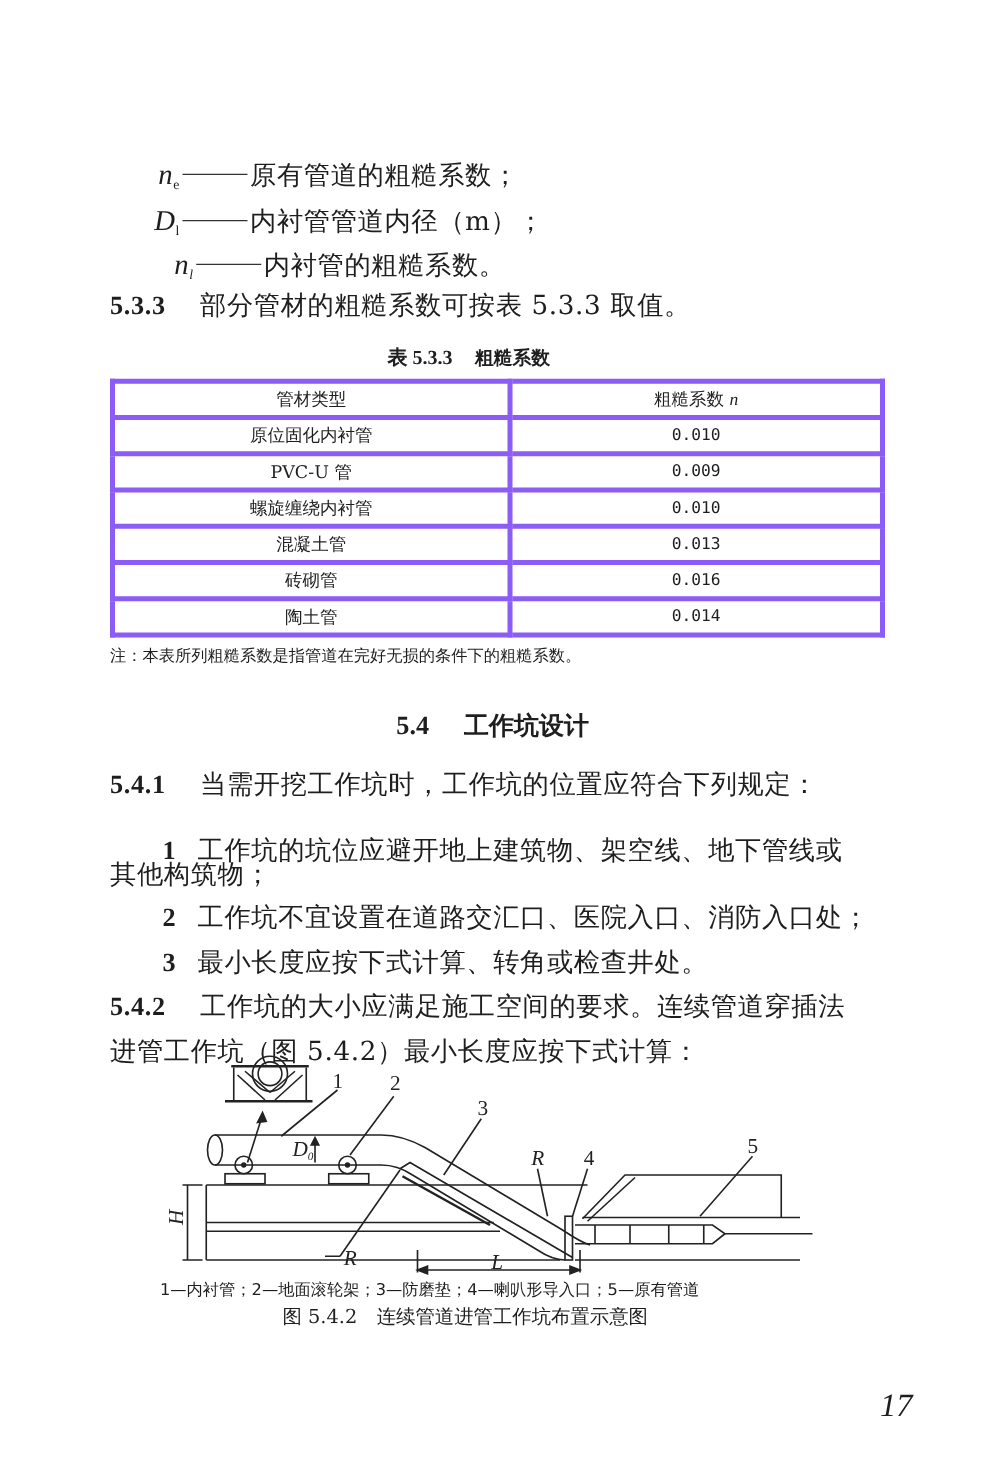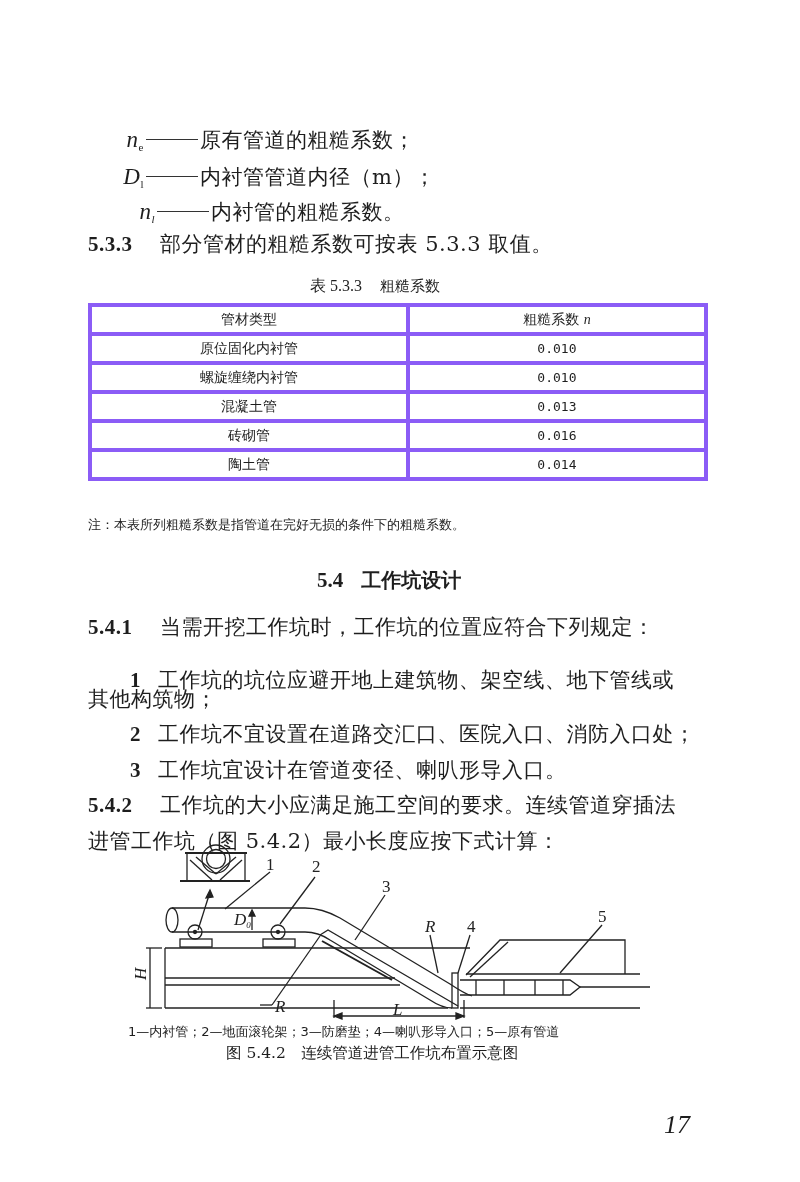--- a/index.html
+++ b/index.html
@@ -8,35 +8,35 @@
     background: #ffffff; color: #1e1e1e;
     font-family: "DejaVu Serif", "Liberation Serif", serif;
   }
   .abs { position: absolute; white-space: nowrap; }
   .body-text { font-size: 21px; line-height: 24px; letter-spacing: 0.5px; }
   .var { display: inline-block; width: 62px; text-align: right; font-style: italic; font-family: "Liberation Serif", serif; font-size: 23px; }
   .var sub { font-size: 11px; font-style: normal; vertical-align: -4px; }
   .dash { display: inline-block; width: 52px; border-top: 1.3px solid #333; vertical-align: 7px; margin: 0 2px; }
   .clause-num { font-family: "Liberation Serif", serif; font-weight: bold; font-size: 21px; display: inline-block; width: 72px; }
   .item-num { font-family: "Liberation Serif", serif; font-weight: bold; font-size: 21px; display: inline-block; width: 28px; }
-  .table-title { font-size: 15px; font-weight: normal; font-family: "DejaVu Sans", sans-serif; }
+  .table-title { font-size: 15px; font-weight: bold; font-family: "DejaVu Sans", sans-serif; }
   .table-title .num { font-family: "Liberation Serif", serif; font-size: 16px; margin-right: 18px; }
   table.rough {
     position: absolute; left: 88px; top: 303px; width: 620px;
     border-collapse: collapse; font-size: 14px;
     border: 2px solid #222;
   }
   table.rough td, table.rough th {
     border: 4px solid #8b5cf6; height: 25px; padding: 0; text-align: center; font-weight: normal;
   }
   table.rough td.val { font-family: "DejaVu Sans Mono", monospace; font-size: 13px; }
   table.rough th .n { font-style: italic; font-family: "Liberation Serif", serif; }
   .note { font-size: 13px; }
   .section-title { font-size: 20px; font-weight: bold; font-family: "DejaVu Sans", sans-serif; }
-  .section-title .num { font-family: "Liberation Serif", serif; font-size: 21px; margin-right: 18px; }
+  .section-title .num { font-family: "Liberation Serif", serif; font-size: 21px; margin-right: 28px; }
   .fig-caption { font-size: 15.5px; }
   .fig-legend { font-size: 13px; font-family: "DejaVu Sans", sans-serif; }
   .page-num { font-size: 26px; font-style: italic; font-family: "Liberation Serif", serif; }
   svg text { font-family: "Liberation Serif", serif; }
 </style>
 </head>
 <body>
 
 <div class="abs body-text" style="left:82px; top:128px;">
   <span class="var"><span>n</span><sub>e</sub></span><span class="dash"></span><span>原有管道的粗糙系数；</span>
@@ -64,20 +64,24 @@
   <tbody>
       <tr>
     <th>管材类型</th>
     <th><span>粗糙系数</span> <span class="n">n</span></th>
   </tr>
   <tr>
         <td>原位固化内衬管</td>
         <td class="val">0.010</td>
       </tr>
   <tr>
+        <td>PVC-U 管</td>
+        <td class="val">0.009</td>
+      </tr>
+  <tr>
         <td>螺旋缠绕内衬管</td>
         <td class="val">0.010</td>
       </tr>
   <tr>
         <td>混凝土管</td>
         <td class="val">0.013</td>
       </tr>
   <tr>
         <td>砖砌管</td>
         <td class="val">0.016</td>
@@ -99,21 +103,21 @@
   <span class="clause-num">5.4.1</span><span>当需开挖工作坑时，工作坑的位置应符合下列规定：</span>
 </div>
 <div class="abs body-text" style="left:130px; top:652px;margin-top:16px;">
   <span class="item-num">1</span><span>工作坑的坑位应避开地上建筑物、架空线、地下管线或</span>
 </div>
 <div class="abs body-text" style="left:88px; top:687px;">其他构筑物；</div>
 <div class="abs body-text" style="left:130px; top:722px;">
   <span class="item-num">2</span><span>工作坑不宜设置在道路交汇口、医院入口、消防入口处；</span>
 </div>
 <div class="abs body-text" style="left:130px; top:758px;">
-  <span class="item-num">3</span><span>工作坑宜设计在管道变径、喇叭形导入口。</span>
+  <span class="item-num">3</span><span>最小长度应按下式计算、转角或检查井处。</span>
 </div>
 
 <div class="abs body-text" style="left:88px; top:793px;">
   <span class="clause-num">5.4.2</span><span>工作坑的大小应满足施工空间的要求。连续管道穿插法</span>
 </div>
 <div class="abs body-text" style="left:88px; top:829px;">进管工作坑（图 5.4.2）最小长度应按下式计算：</div>
 
 <svg class="abs" style="left:130px; top:840px;" width="540" height="185" viewBox="0 0 540 185" fill="none" stroke="#222" stroke-width="1.3">
 
   <g>
@@ -196,13 +200,13 @@
     <text x="145" y="172" font-style="italic">R</text>
     <text x="263" y="175" font-style="italic">L</text>
     <text x="10" y="142" font-style="italic" transform="rotate(-90 12 138)">H</text>
     <text x="104" y="85" font-style="italic"><tspan>D</tspan><tspan font-size="9" dy="3">0</tspan></text>
   </g>
 </svg>
 
 <div class="abs fig-caption" style="left:226px; top:1043px;">图 5.4.2　连续管道进管工作坑布置示意图</div>
 <div class="abs fig-legend" style="left:128px; top:1023px;">1—内衬管；2—地面滚轮架；3—防磨垫；4—喇叭形导入口；5—原有管道</div>
 
-<div class="abs page-num" style="left:664px; top:1110px;font-family:Liberation Serif, serif;">17</div>
+<div class="abs page-num" style="left:704px; top:1110px;font-family:Liberation Serif, serif;">17</div>
 
 </body></html>

